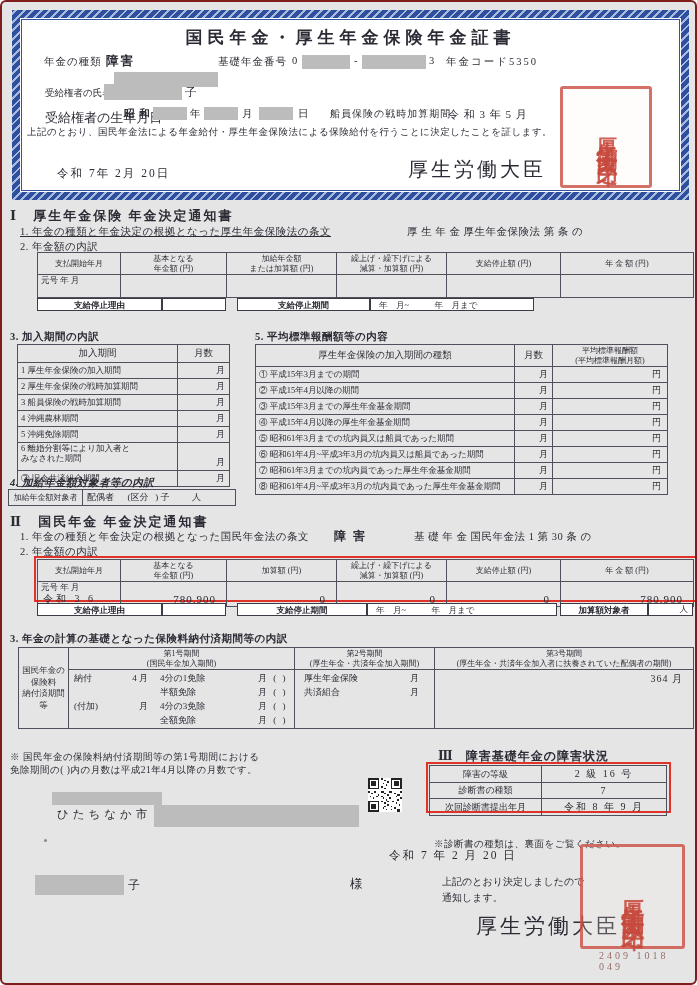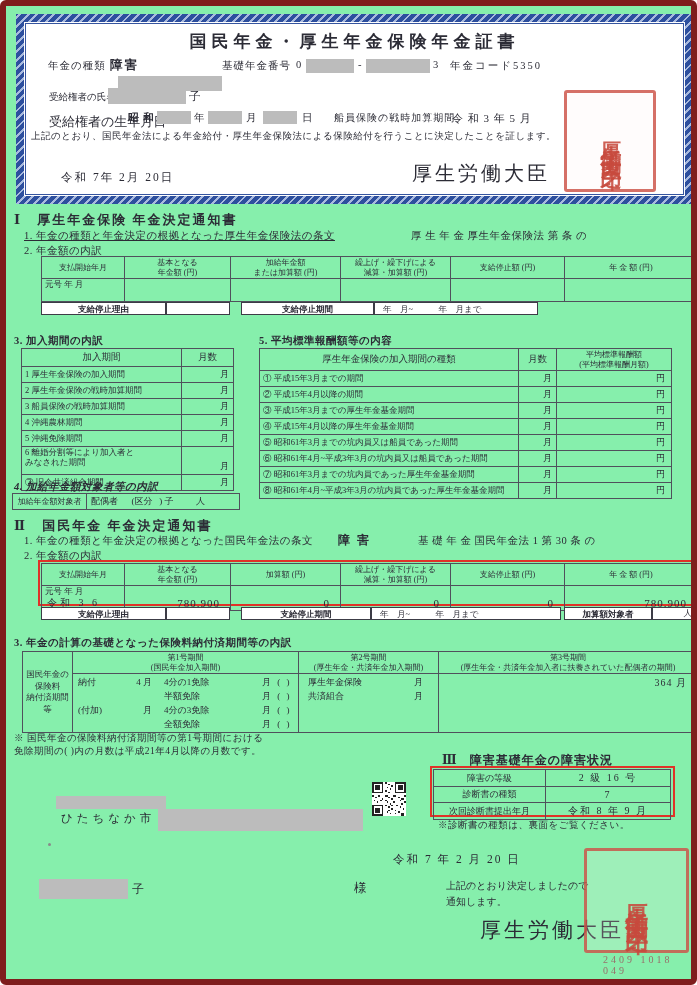--- a/index.html
+++ b/index.html
@@ -1,19 +1,19 @@
 <!DOCTYPE html>
 <html><head>
 <meta charset="utf-8">
 <style>
   html,body{margin:0;padding:0;background:#fff;}
   .page{
-    position:relative;width:697px;height:985px;background:#86efac;
+    position:relative;width:697px;height:985px;background:#e5e5e5;
     font-family:"Liberation Serif","DejaVu Serif",serif;color:#2c2c36;
-    border:6px solid #7f1d1d;border-radius:6px;box-sizing:border-box;overflow:hidden;
+    border:2px solid #7f1d1d;border-radius:6px;box-sizing:border-box;overflow:hidden;
   }
   .abs{position:absolute;}
   .pre{white-space:pre-line;}
   .redact{position:absolute;background:#bcbcbc;}
   
   .cert{
     position:absolute;left:10px;top:8px;width:677px;height:190px;box-sizing:border-box;
     border:8px solid #2d4f9e;
     border-image:repeating-linear-gradient(135deg,#2d4f9e 0 2px,#a9bade 2px 4px,#2d4f9e 4px 6px) 8;
     background:#fff;
@@ -48,21 +48,21 @@
   .sb{border:1px solid #3c3c46;box-sizing:border-box;background:#fff;}
   .sp{border:1px solid #3c3c46;box-sizing:border-box;padding:1px 8px 0;white-space:pre;background:#fff;}
   .gap{border:none;}
   
   .c1line{display:flex;font-size:9px;line-height:14px;}
   .c1n{width:40px;padding-left:4px;}
   .c1v{width:34px;text-align:right;}
   .c1e{width:84px;padding-left:12px;}
   .c1u{flex:1;padding-left:14px;letter-spacing:2px;}
   .c2line{display:flex;justify-content:space-between;font-size:9px;line-height:14px;padding:0 14px 0 8px;}
-  .note{font-size:9.5px;letter-spacing:.5px;}
+  .note{font-size:9.5px;letter-spacing:.5px;margin-top:23px;}
   
   .d-lab{font-size:9px;text-align:center;}
   .d-val{font-size:10px;text-align:center;letter-spacing:2px;}
   .serial{font-size:10px;color:#97706a;letter-spacing:3px;}
   .dot{position:absolute;width:3px;height:3px;background:#8a8a8a;border-radius:50%;}
   .qr{position:absolute;}
 </style>
 </head>
 <body>
 

